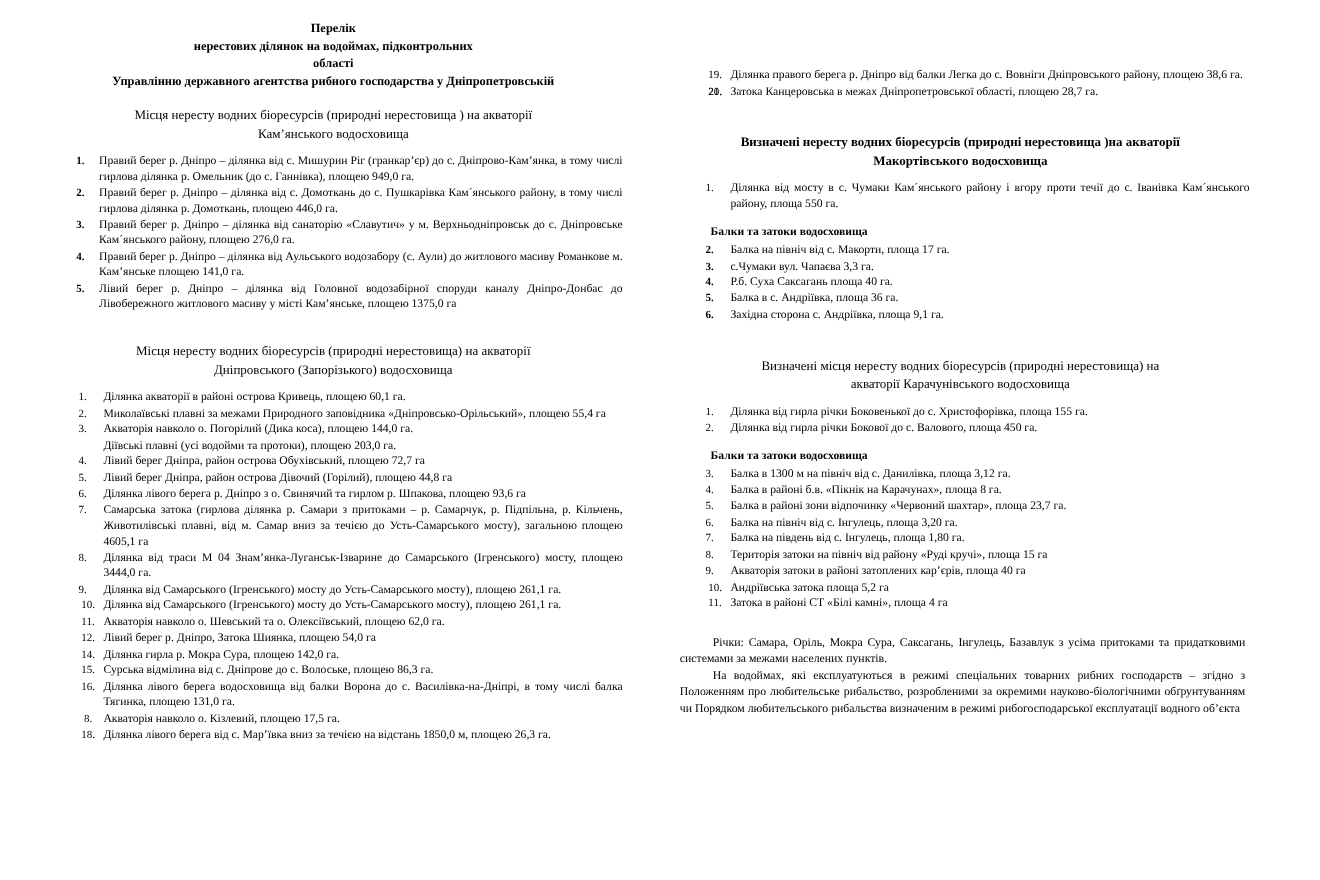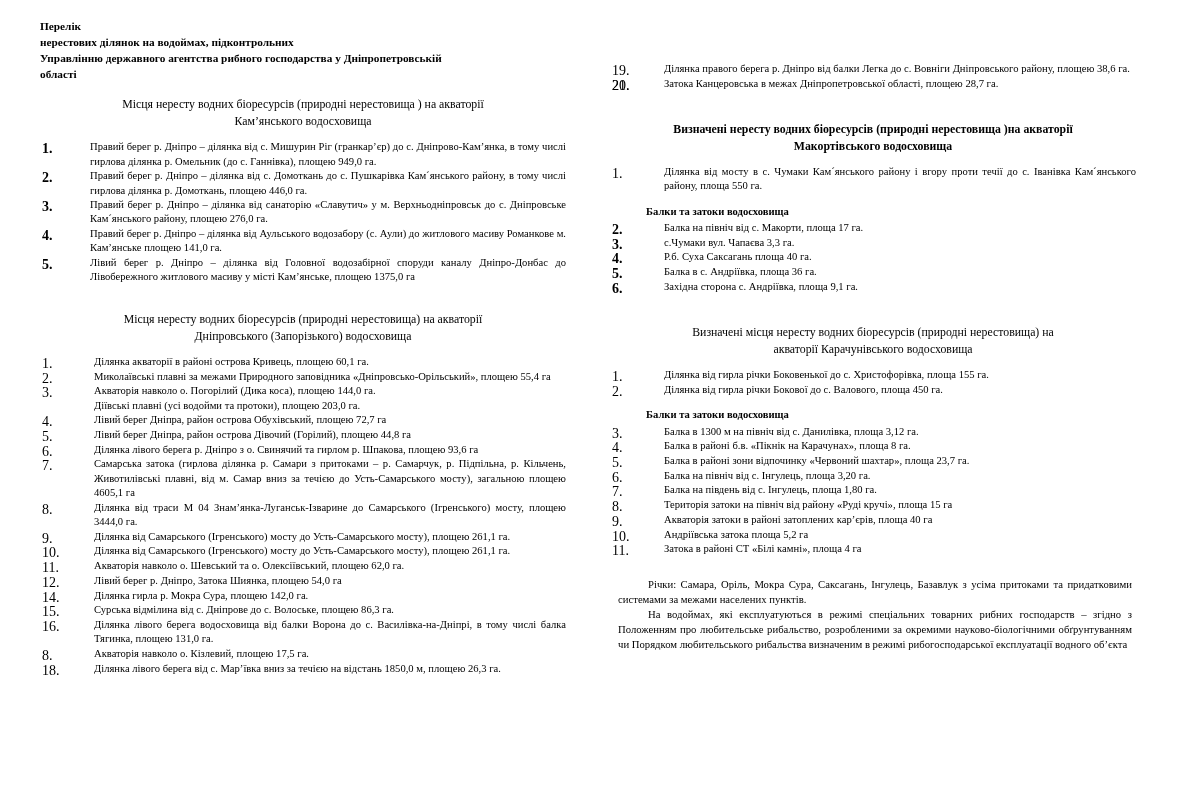--- a/index.html
+++ b/index.html
@@ -26,21 +26,21 @@
   }
   .col {
     width: 550px;
     padding: 0 12px;
   }
   .col-left { margin-right: 10px; }
   .col-right { margin-left: 10px; padding-top: 44px; }
 
   
   .doc-title {
-    text-align: left;
+    text-align: center;
     font-weight: bold;
     font-size: 11.3px;
     line-height: 1.42;
     margin: 0 0 14px 0;
   }
   .doc-title .line { display: block; }
 
   .section-heading {
     text-align: center;
     font-size: 11.8px;
@@ -70,24 +70,24 @@
   }
   ol.list > li {
     position: relative;
     font-size: 10.6px;
     line-height: 1.345;
     text-align: justify;
     margin-bottom: 0.5px;
   }
   ol.list > li .num {
     position: absolute;
-    left: 2px;
+    left: 14px;
     top: 0;
-    text-align: left;
-    font-size: 14px;
+    text-align: center;
+    font-size: 10px;
   }
   ol.list > li .txt { display: block; }
 
   
   .bold-num > li .num { font-weight: bold; }
 
   
   .list-main1 > li { padding-left: 50px; }
   .list-main1 > li .num { width: 38px; }
 
@@ -122,22 +122,22 @@
 </head>
 <body>
 
 <div class="page">
 
   <div class="col col-left">
 
     <div class="doc-title">
       <span class="line">Перелік</span>
       <span class="line">нерестових ділянок на водоймах, підконтрольних</span>
+      <span class="line">області</span>
       <span class="line">Управлінню державного агентства рибного господарства у Дніпропетровській</span>
-      <span class="line">області</span>
     </div>
 
     <div class="section-heading sh-sp-1">
       <span class="line">Місця нересту водних біоресурсів (природні нерестовища ) на акваторії</span>
       <span class="line">Кам’янського водосховища</span>
     </div>
 
     <ol class="list list-main1 bold-num">
       <li>
           <span class="num">1.</span>

